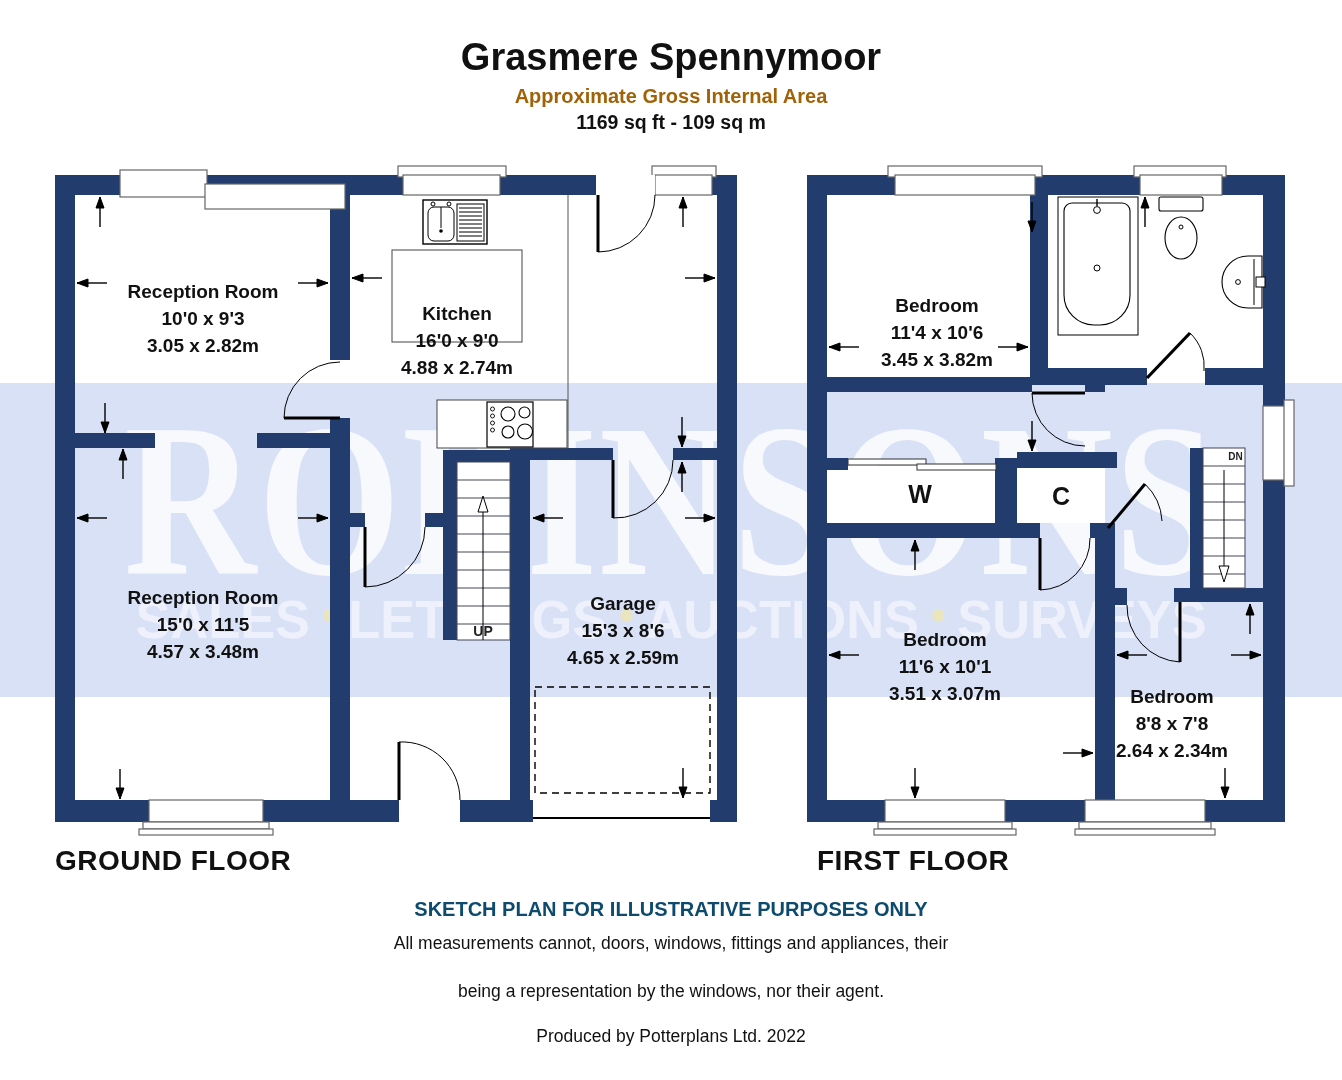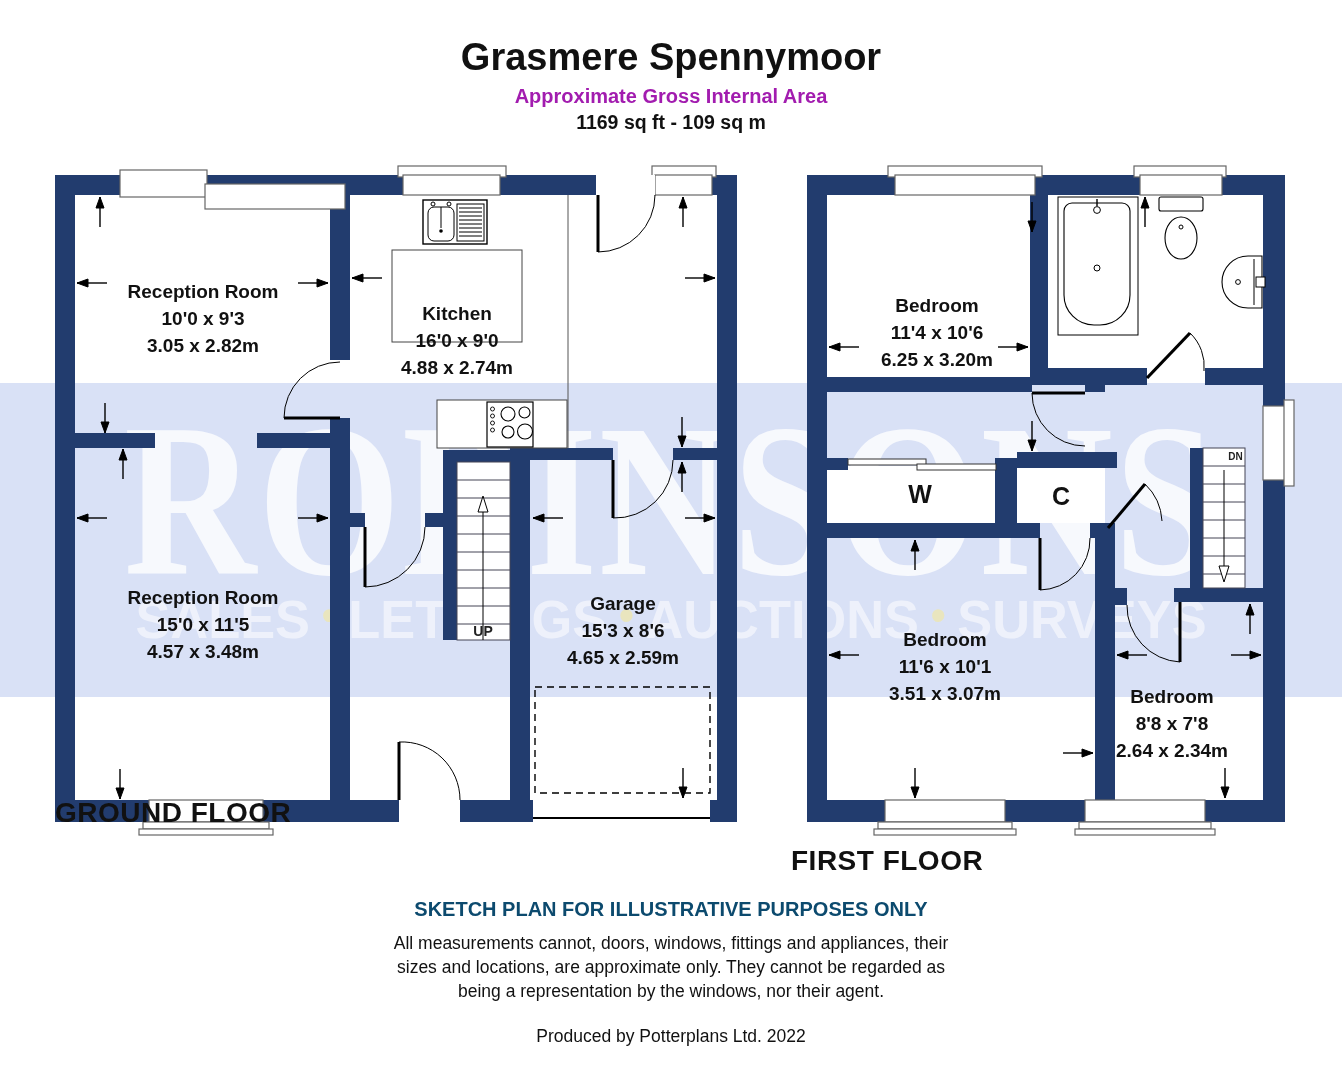--- a/index.html
+++ b/index.html
@@ -2,21 +2,21 @@
 <html style="--wall: #223C6E;"><head>
 <meta charset="utf-8">
 <style>
   html,body{margin:0;padding:0;background:#fff;}
   #page{position:relative;width:1342px;height:1080px;background:#fff;overflow:hidden;
         font-family:"Liberation Sans",sans-serif;}
   .abs{position:absolute;}
   .ctr{transform:translateX(-50%);text-align:center;}
   
   #title{top:36px;left:671px;font-size:38px;font-weight:bold;color:#111;white-space:nowrap;}
-  #subtitle{top:85px;left:671px;font-size:20px;font-weight:bold;color:#a21caf;white-space:nowrap;}
+  #subtitle{top:85px;left:671px;font-size:20px;font-weight:bold;color:#a16207;white-space:nowrap;}
   #areaLine{top:111px;left:671px;font-size:19.5px;font-weight:bold;color:#111;white-space:nowrap;}
   
   #band{top:383px;left:0;width:1342px;height:314px;z-index:0;}
   #wmBrand{top:392px;left:50%;z-index:1;font-family:"Liberation Serif",serif;font-weight:bold;
            font-size:218px;line-height:1;letter-spacing:2px;white-space:nowrap;
            color:rgba(255,255,255,0.78);transform:translateX(-50%) scaleX(.84);}
   #wmTag{top:592px;left:50%;z-index:1;font-weight:bold;font-size:54px;line-height:1;
          white-space:nowrap;color:rgba(255,255,255,0.55);transform:translateX(-50%) scaleX(.97);}
   #wmTag .dot{font-size:44px;vertical-align:8px;margin:0 12px;color:#EAE6BC;opacity:.95;}
   
@@ -348,40 +348,39 @@
     <div>4.57 x 3.48m</div>
   </div>
   <div class="abs ctr roomlbl" style="top:590px;left:623px;">
     <div>Garage</div>
     <div>15'3 x 8'6</div>
     <div>4.65 x 2.59m</div>
   </div>
   <div class="abs ctr roomlbl" style="top:292px;left:937px;">
     <div>Bedroom</div>
     <div>11'4 x 10'6</div>
-    <div>6.25 x 3.20m</div>
+    <div>3.45 x 3.82m</div>
   </div>
   <div class="abs ctr roomlbl" style="top:626px;left:945px;">
     <div>Bedroom</div>
     <div>11'6 x 10'1</div>
     <div>3.51 x 3.07m</div>
   </div>
   <div class="abs ctr roomlbl" style="top:683px;left:1172px;">
     <div>Bedroom</div>
     <div>8'8 x 7'8</div>
     <div>2.64 x 2.34m</div>
   </div>
 
   <div class="abs ctr closet" style="top:480px;left:920px;">W</div>
   <div class="abs ctr closet" style="top:482px;left:1061px;">C</div>
   <div class="abs ctr stairlbl" style="top:623px;left:483px;font-size:14px;">UP</div>
   <div class="abs ctr stairlbl" style="top:451px;left:1223px;font-size:10px;padding-left:25px;">DN</div>
 
-  <div class="abs floorlbl" style="top:797px;left:55px;">GROUND FLOOR</div>
-  <div class="abs floorlbl" style="top:845px;left:791px;">FIRST FLOOR</div>
+  <div class="abs floorlbl" style="top:845px;left:55px;">GROUND FLOOR</div>
+  <div class="abs floorlbl" style="top:845px;left:817px;">FIRST FLOOR</div>
 
   <div id="discTitle" class="abs ctr">SKETCH PLAN FOR ILLUSTRATIVE PURPOSES ONLY</div>
   <div class="abs ctr discLine" style="top:933px;">All measurements cannot, doors, windows, fittings and appliances, their</div>
-  <div class="abs ctr discLine" style="top:957px;">sizes and locations, are approximate only. They cannot be regarded as</div>
   <div class="abs ctr discLine" style="top:981px;">being a representation by the windows, nor their agent.</div>
   <div id="credit" class="abs ctr">Produced by Potterplans Ltd. 2022</div>
 
 </div>
 
 </body></html>

